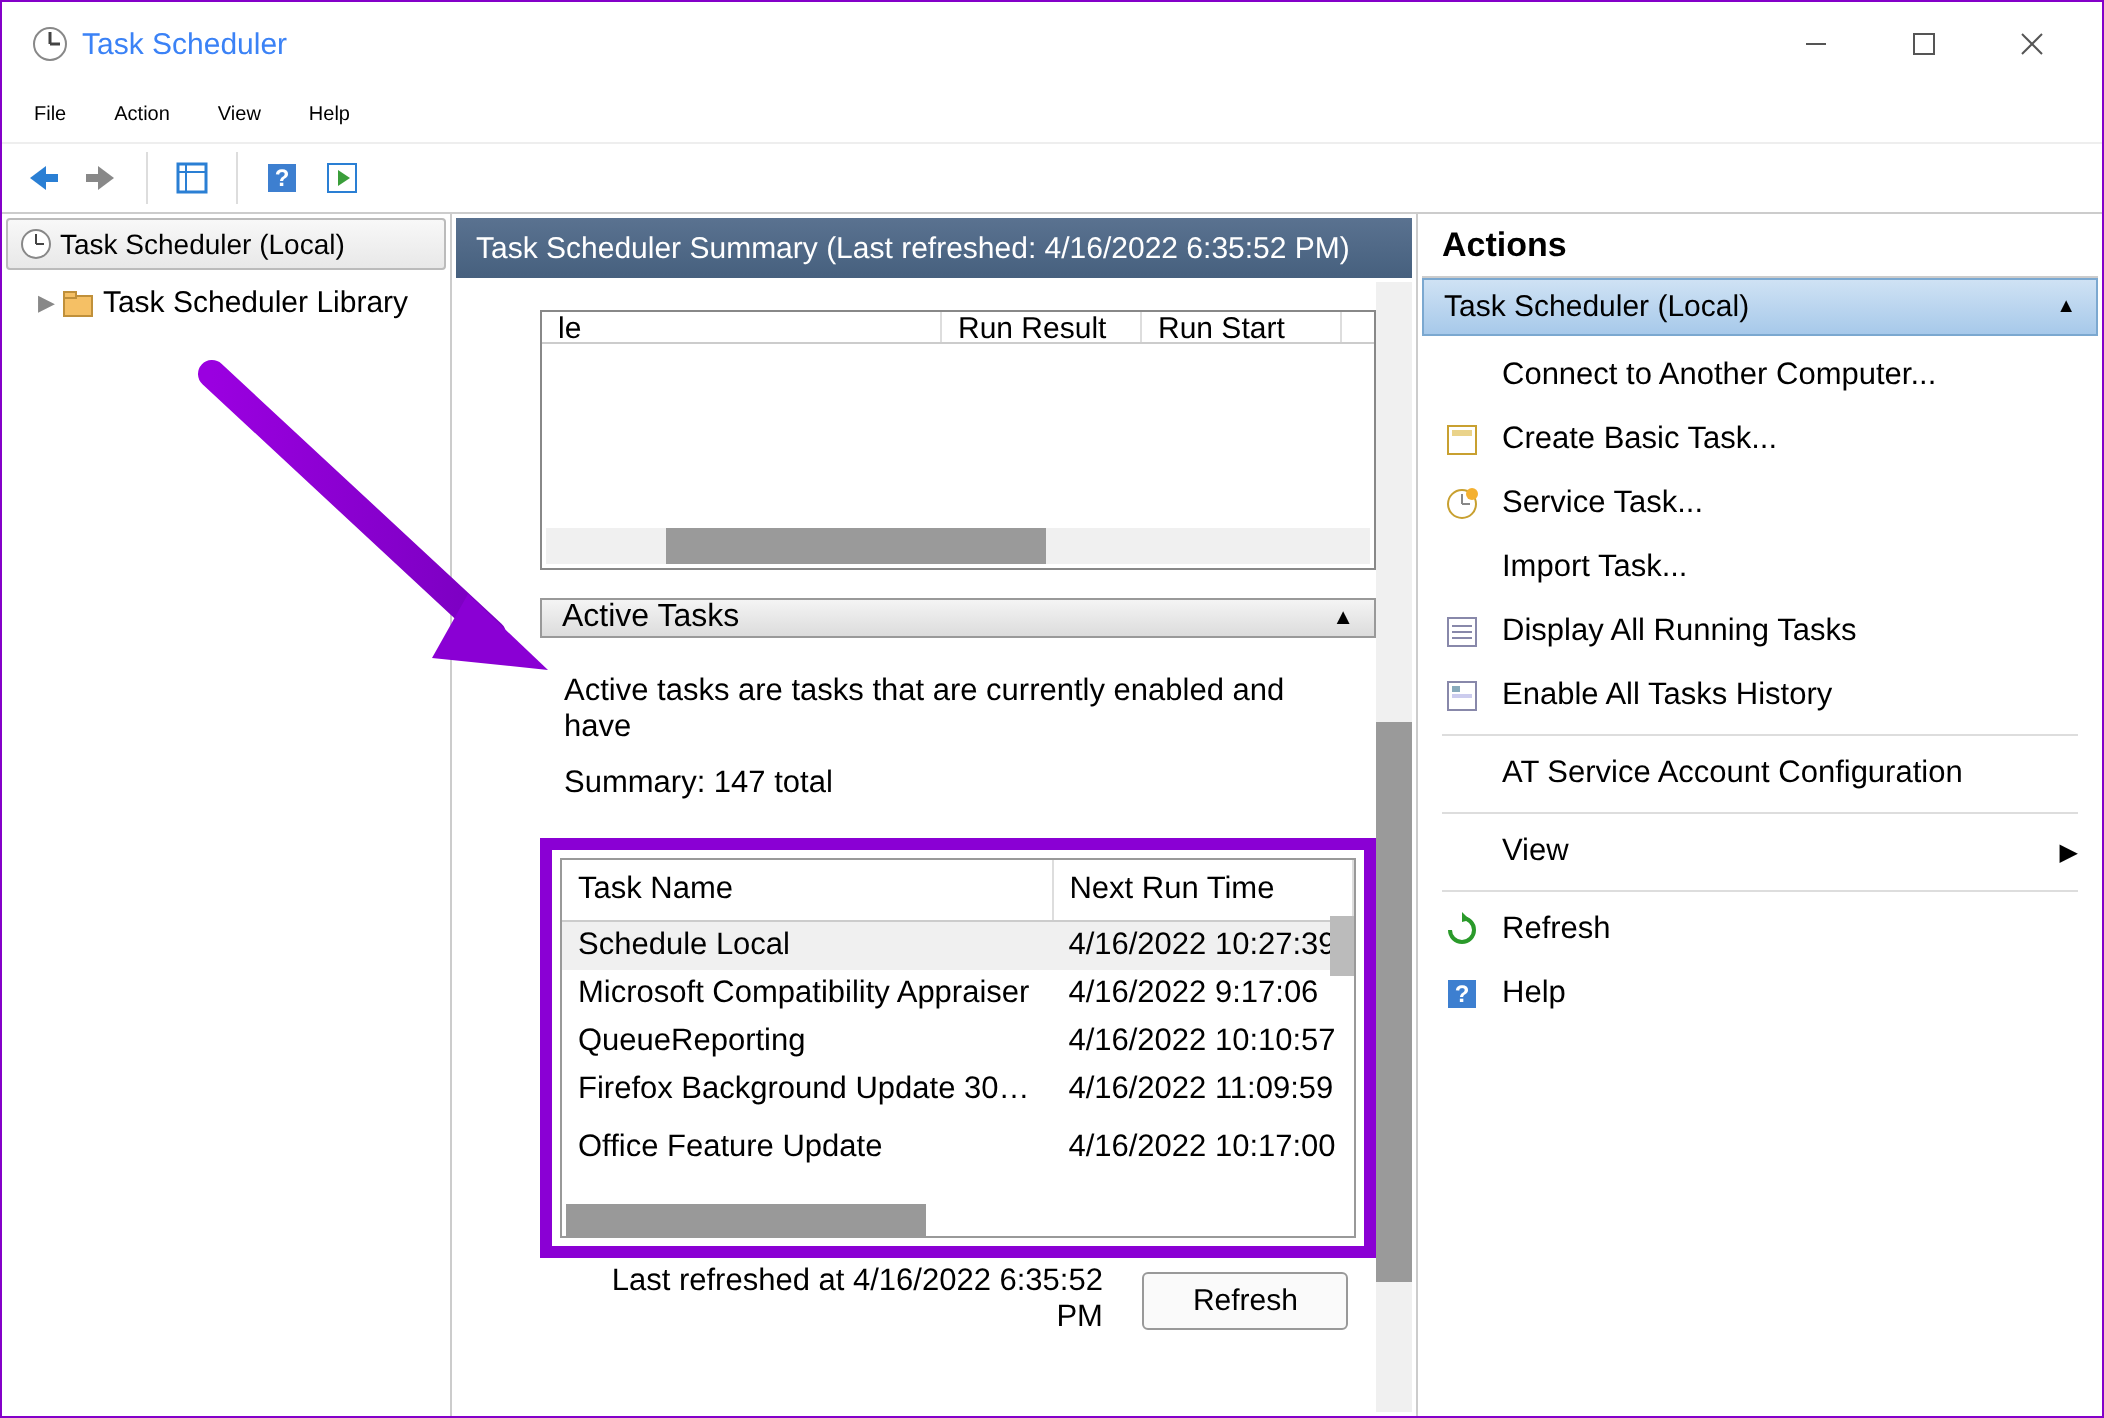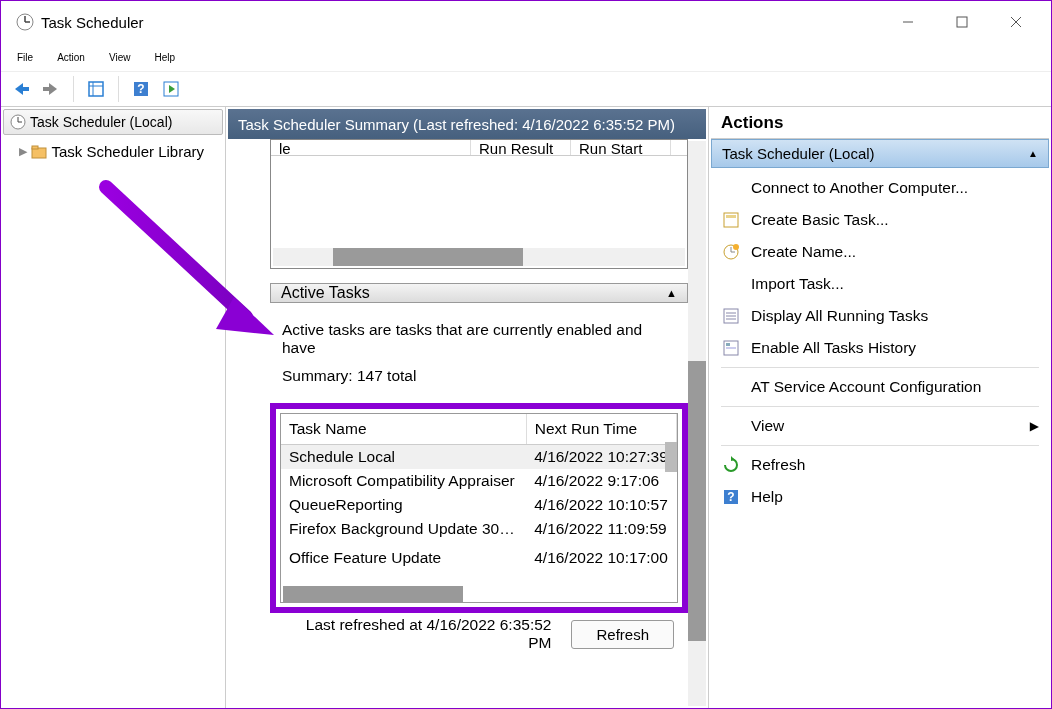--- a/index.html
+++ b/index.html
@@ -1,34 +1,34 @@
 <!DOCTYPE html>
 <html><head>
 <meta charset="utf-8">
 <style>
 * { box-sizing: border-box; margin: 0; padding: 0; }
 body { font-family: "Segoe UI", Arial, sans-serif; font-size: 14px; background: #fff; overflow: hidden; }
 .window { width: 1052px; height: 709px; border: 1px solid #8400c9; display: flex; flex-direction: column; position: relative; }
 .titlebar { height: 42px; display: flex; align-items: center; padding: 0 8px; }
 .titlebar .app-icon { width: 20px; height: 20px; margin: 0 6px 0 6px; display:flex; align-items:center; justify-content:center; }
-.titlebar .title { font-size: 15px; color: #000000; }
+.titlebar .title { font-size: 15px; color: #3b82f6; }
 .title-controls { margin-left: auto; display: flex; }
 .title-controls .ctrl { width: 54px; height: 42px; display:flex; align-items:center; justify-content:center; color:#555; }
 .menubar { height: 28px; display: flex; align-items: center; padding: 0 6px; gap: 4px; }
 .menubar .menu-item { padding: 3px 10px; font-size: 10px; }
 .toolbar { height: 36px; display: flex; align-items: center; padding: 0 6px; border-bottom: 1px solid #ccc; border-top: 1px solid #eee; gap:2px;}
 .toolbar .sep { width:1px; height:26px; background:#ddd; margin:0 6px; }
 .toolbar .tbtn { width: 28px; height: 28px; display:flex; align-items:center; justify-content:center; border:1px solid transparent; }
 .main-area { flex: 1; display: flex; overflow: hidden; }
 .tree-pane { width: 225px; border-right: 1px solid #ccc; display:flex; flex-direction:column; }
 .tree-header { height: 26px; background: linear-gradient(#f8f8f8,#e8e8e8); border:1px solid #bbb; margin: 2px; display:flex; align-items:center; padding: 0 6px; font-size:14px; border-radius:2px;}
 .tree-header svg{ margin-right:4px;}
 .tree-body { padding: 4px 6px; font-size:15px; }
 .tree-row { display:flex; align-items:center; gap:4px; padding:2px 0 2px 12px;}
-.center-pane { flex: 1; display:flex; flex-direction:column; border-right:1px solid #ccc; background:#fff; position:relative; }
+.center-pane { flex: 1; display:flex; flex-direction:column; border-right:1px solid #ccc; background:#fff; position:relative;gap:16px; }
 .summary-header { height: 30px; background: linear-gradient(#5a7290,#46607e); color:#fff; display:flex; align-items:center; padding:0 10px; font-size:15px; margin:2px 2px 0 2px;}
 .summary-body { flex:1; margin: 0 20px 0 44px; position:relative; overflow:hidden; }
 .panel-box { border:1px solid #888; background:#fff; margin-bottom:14px; }
 .collapsed-table { height:130px; position:relative;}
 .collapsed-table .header-row { display:flex; border-bottom:1px solid #ccc; height:16px; overflow:hidden;}
 .collapsed-table .header-row .col { padding:0 8px; font-size:15px; white-space:nowrap; border-right:1px solid #ddd;}
 .hscroll-track { position:absolute; bottom:2px; left:2px; right:2px; height:18px; background:#f0f0f0;}
 .hscroll-thumb { position:absolute; height:18px; background:#9a9a9a; }
 .section-header { height:20px; background: linear-gradient(#f4f4f4,#dcdcdc); border:1px solid #999; display:flex; align-items:center; padding:0 10px; font-size:16px; position:relative; margin-bottom:14px;}
 .section-header .collapse { position:absolute; right:10px; font-size:11px;}
@@ -268,21 +268,21 @@
         </div>
         <div class="action-item">
           <span class="ic">
               <svg width="18" height="18">
                 <circle cx="9" cy="9" r="7" fill="#fff" stroke="#c8a030"></circle>
                 <line x1="9" y1="9" x2="9" y2="4" stroke="#888"></line>
                 <line x1="9" y1="9" x2="13" y2="9" stroke="#888"></line>
                 <circle cx="14" cy="4" r="3" fill="#f4b030"></circle>
               </svg>
             </span>
-          <span>Create Name...</span>
+          <span>Service Task...</span>
         </div>
         <div class="action-item">
           <span class="ic"></span>
           <span>Import Task...</span>
         </div>
         <div class="action-item">
           <span class="ic">
               <svg width="18" height="18">
                 <rect x="2" y="2" width="14" height="14" fill="#fff" stroke="#88a"></rect>
                 <line x1="4" y1="6" x2="14" y2="6" stroke="#88a"></line>

